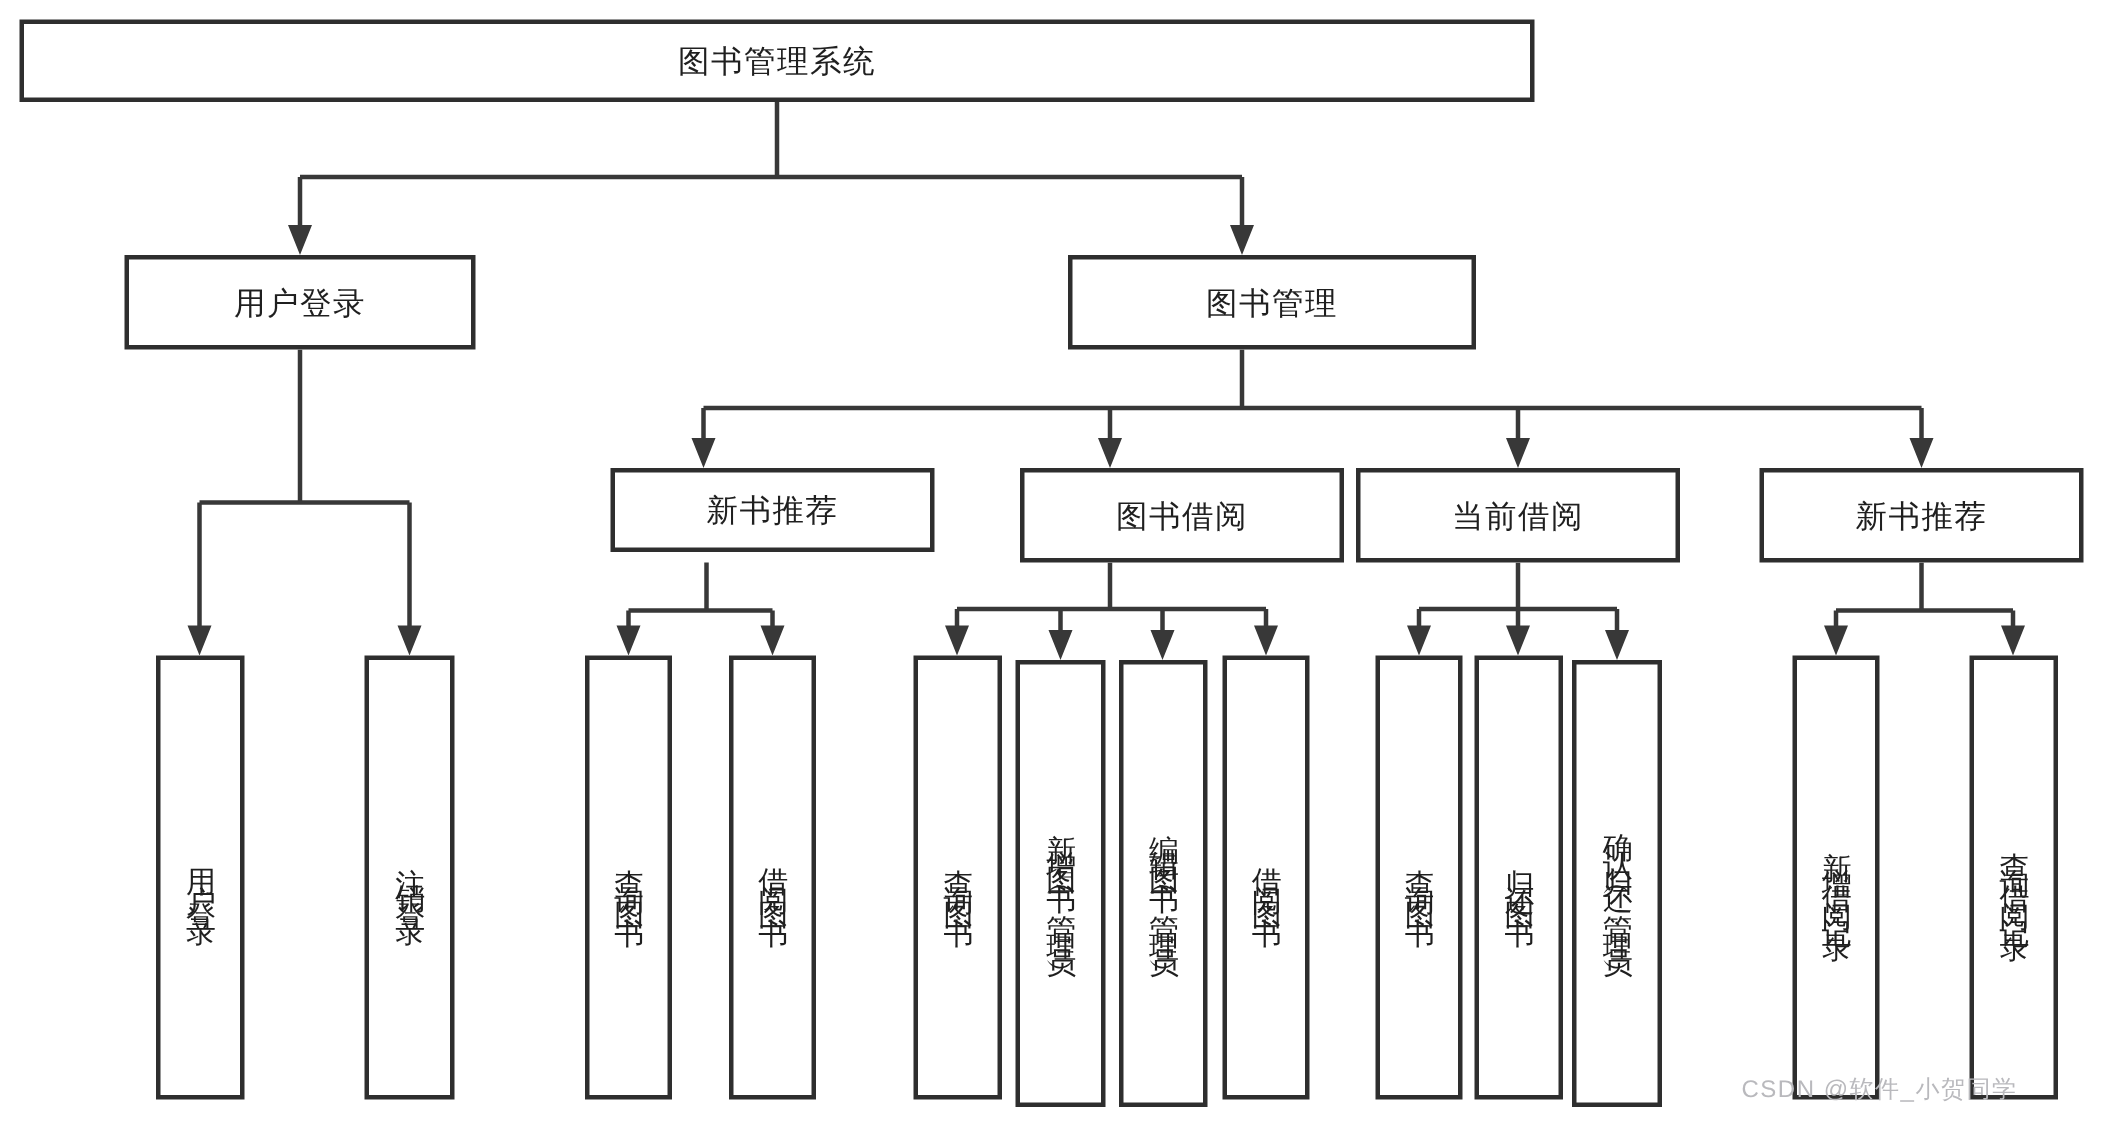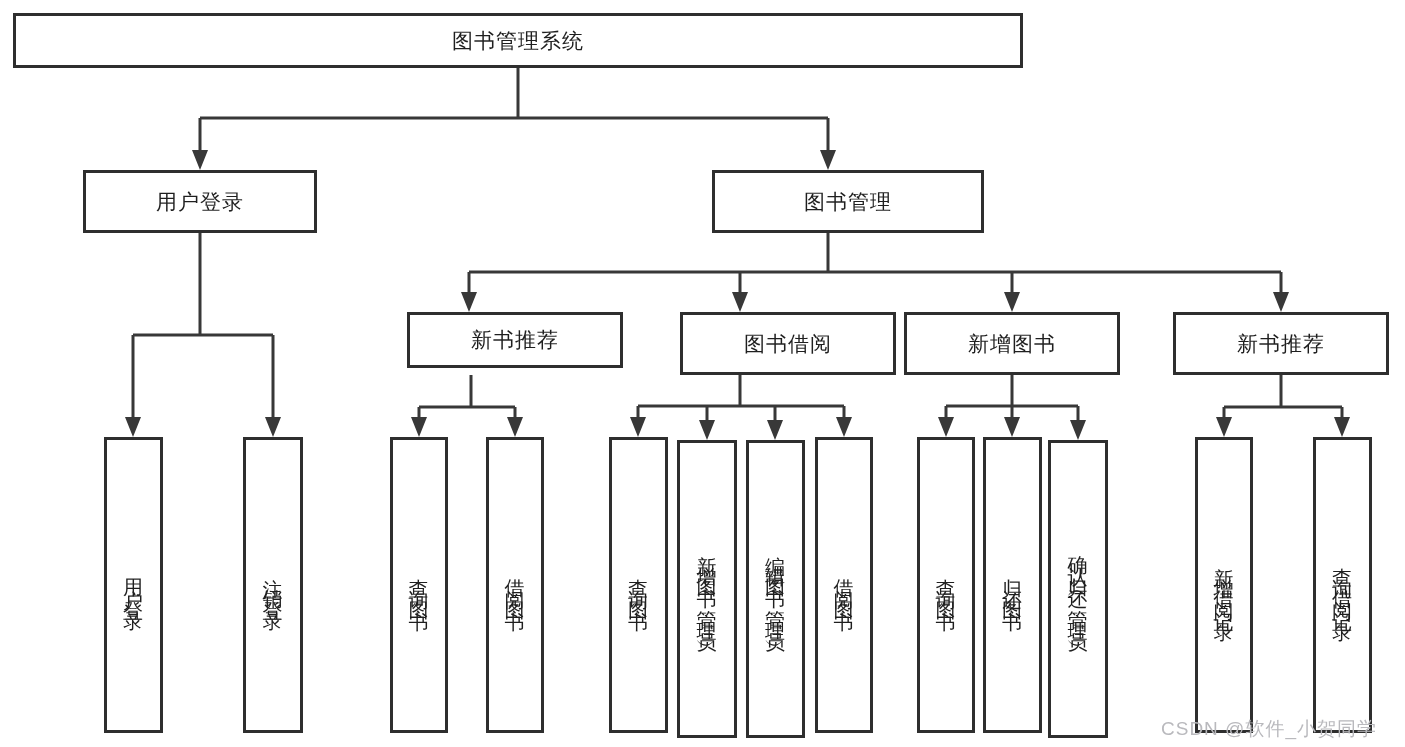--- a/index.html
+++ b/index.html
@@ -58,21 +58,21 @@
   [data-name="leaf-bb-borrow-books"]{left:815px;width:58px;}
   [data-name="leaf-cb-query-books"]{left:917px;width:58px;}
   [data-name="leaf-cb-return-books"]{left:983px;}
   [data-name="leaf-cb-confirm-return-admin"]{left:1048px;width:60px;}
   [data-name="leaf-br-add-record"]{left:1195px;width:58px;}
   [data-name="leaf-br-query-record"]{left:1313px;}
   [data-name="watermark"]{
     position:absolute;
     left:1161px;top:716px;
     z-index:5;
-    font-size:19px;
+    font-size:16px;
     letter-spacing:1px;
     color:var(--wm);
     white-space:nowrap;
   }
 </style>
 </head>
 <body>
 
 <div class="stage" data-name="hierarchy-diagram">
 
@@ -135,21 +135,21 @@
     <span data-name="node-label">图书管理</span>
   </div>
 
   <div class="node" data-name="node-new-book-rec">
     <span data-name="node-label">新书推荐</span>
   </div>
   <div class="node" data-name="node-book-borrow">
     <span data-name="node-label">图书借阅</span>
   </div>
   <div class="node" data-name="node-current-borrow">
-    <span data-name="node-label">新增图书</span>
+    <span data-name="node-label">当前借阅</span>
   </div>
   <div class="node" data-name="node-borrow-records">
     <span data-name="node-label">新书推荐</span>
   </div>
 
   <div class="node leaf" data-name="leaf-user-login">
     <span class="vtext" data-name="node-label">用户登录</span>
   </div>
   <div class="node leaf" data-name="leaf-logout">
     <span class="vtext" data-name="node-label">注销登录</span>

